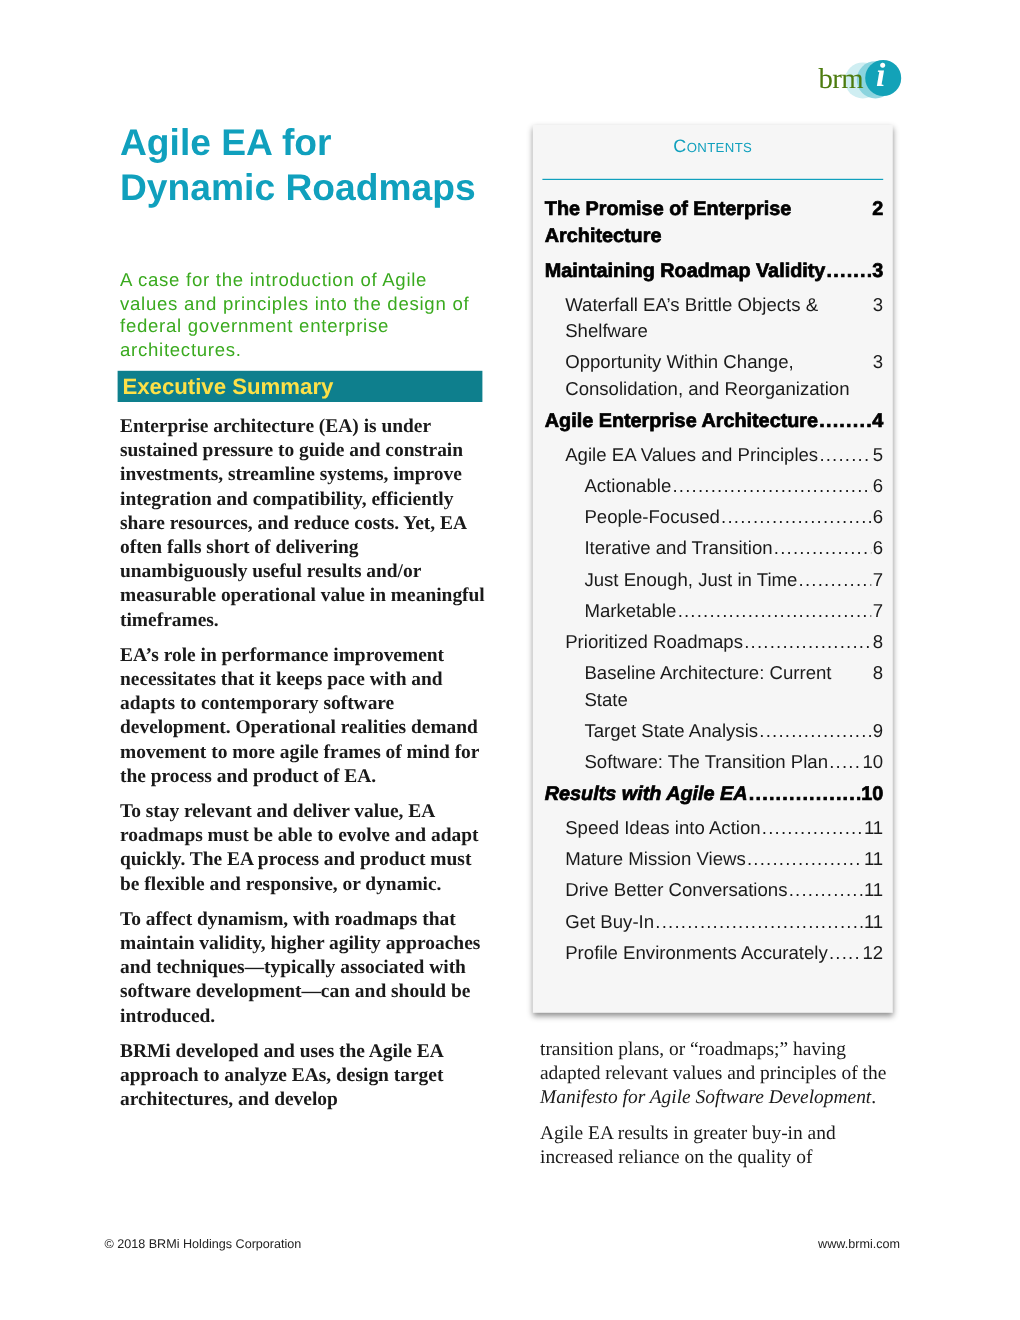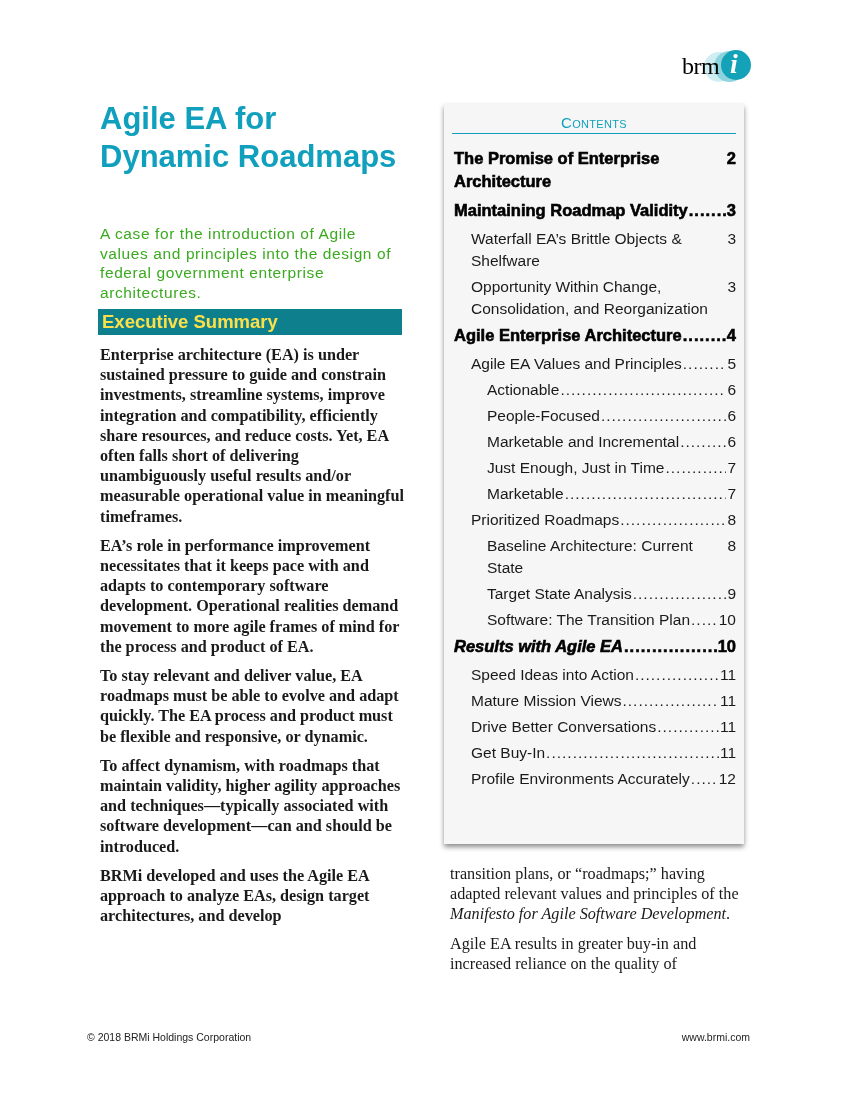--- a/index.html
+++ b/index.html
@@ -5,33 +5,33 @@
   html, body { margin: 0; padding: 0; }
   body {
     width: 850px; height: 1100px; background: #ffffff; position: relative;
     overflow: hidden; font-family: "Liberation Sans", sans-serif; color: #1a1a1a;
   }
   .logo { position: absolute; left: 680px; top: 48px; width: 72px; height: 36px; }
   .logo .circ { position: absolute; border-radius: 50%; }
   .logo .c1 { left: 24px; top: 4px; width: 30px; height: 30px; background: #cfeef2; }
   .logo .c2 { left: 34px; top: 3px; width: 31px; height: 31px; background: #7fcfdb; opacity: .85; }
   .logo .c3 { left: 41px; top: 2px; width: 30px; height: 30px; background: #13a2b8; }
-  .logo .txt { position: absolute; left: 2px; top: 5px; font-family: "Liberation Serif", serif; font-size: 24px; color: #000000; letter-spacing: -0.5px; }
+  .logo .txt { position: absolute; left: 2px; top: 5px; font-family: "Liberation Serif", serif; font-size: 24px; color: #4d7c0f; letter-spacing: -0.5px; }
   .logo .ital { position: absolute; left: 50px; top: 0px; font-family: "Liberation Serif", serif; font-style: italic; font-weight: bold; font-size: 28px; color: #fff; }
 
   .title { position: absolute; left: 100px; top: 100px; width: 300px; font-size: 31px; line-height: 38px; font-weight: bold; color: #10a0bd; margin: 0; }
   .subtitle { position: absolute; left: 100px; top: 224px; width: 300px; font-size: 15.5px; line-height: 19.5px; color: #3aaa1f; letter-spacing: 0.6px; margin: 0; }
   .exec-banner { position: absolute; left: 98px; top: 309px; width: 304px; height: 26px; background: #0e7f8d; color: #fde047; font-weight: bold; font-size: 18.5px; line-height: 26px; padding-left: 4px; box-sizing: border-box; }
   .col-left { position: absolute; left: 100px; top: 345px; width: 305px; font-weight: bold; }
   .col-right { position: absolute; left: 450px; top: 864px; width: 305px; }
   .para { font-family: "Liberation Serif", serif; font-size: 16.2px; line-height: 20.2px; margin: 0 0 9px 0; color: #1a1a1a; }
   .para i { font-style: italic; }
 
   .toc { position: absolute; left: 444px; top: 104px; width: 300px; height: 740px; background: #f6f6f6; box-shadow: 0 3px 5px rgba(0,0,0,0.45); box-sizing: border-box; padding: 10px 8px 0 8px; }
-  .toc-head { text-align: center; color: #10a0bd; font-size: 15px; font-variant: small-caps; letter-spacing: 0.3px; border-bottom: 1.5px solid #10a0bd; padding-bottom: 2px; margin: 0 0 13px 0; }
+  .toc-head { text-align: center; color: #10a0bd; font-size: 15px; font-variant: small-caps; letter-spacing: 0.3px; border-bottom: 1.5px solid #10a0bd; padding-bottom: 18px; margin: 0 0 13px 0; }
   .toc-entry { position: relative; font-size: 15.5px; line-height: 22px; color: #1a1a1a; margin-bottom: 4px; }
   .toc-entry.l1 { font-weight: 900; font-size: 16.5px; line-height: 23px; margin-bottom: 6px; margin-top: 4px; -webkit-text-stroke: 0.6px #000; color: #000; padding-left: 2px; }
   .toc-entry.l2 { padding-left: 19px; }
   .toc-entry.l3 { padding-left: 35px; }
   .toc-row { display: flex; align-items: baseline; }
   .toc-row .lbl { white-space: nowrap; }
   .toc-row .dots { flex: 1; overflow: hidden; white-space: nowrap; margin: 0 1px; letter-spacing: 1px; }
   .toc-row .dots::before { content: "................................................................................................................................................................"; }
   .toc-row .pg { white-space: nowrap; }
   .footer-l { position: absolute; left: 87px; top: 1031px; font-size: 10.5px; color: #222; }
@@ -114,21 +114,21 @@
       </div>
       <div class="toc-entry l3">
         <div class="toc-row">
           <span class="lbl" style="white-space: normal;">People-Focused</span>
           <span class="dots"></span>
           <span class="pg">6</span>
         </div>
       </div>
       <div class="toc-entry l3">
         <div class="toc-row">
-          <span class="lbl" style="white-space: normal;">Marketable and Incremental</span>
+          <span class="lbl" style="white-space: normal;">Iterative and Transition</span>
           <span class="dots"></span>
           <span class="pg">6</span>
         </div>
       </div>
       <div class="toc-entry l3">
         <div class="toc-row">
           <span class="lbl" style="white-space: normal;">Just Enough, Just in Time</span>
           <span class="dots"></span>
           <span class="pg">7</span>
         </div>

